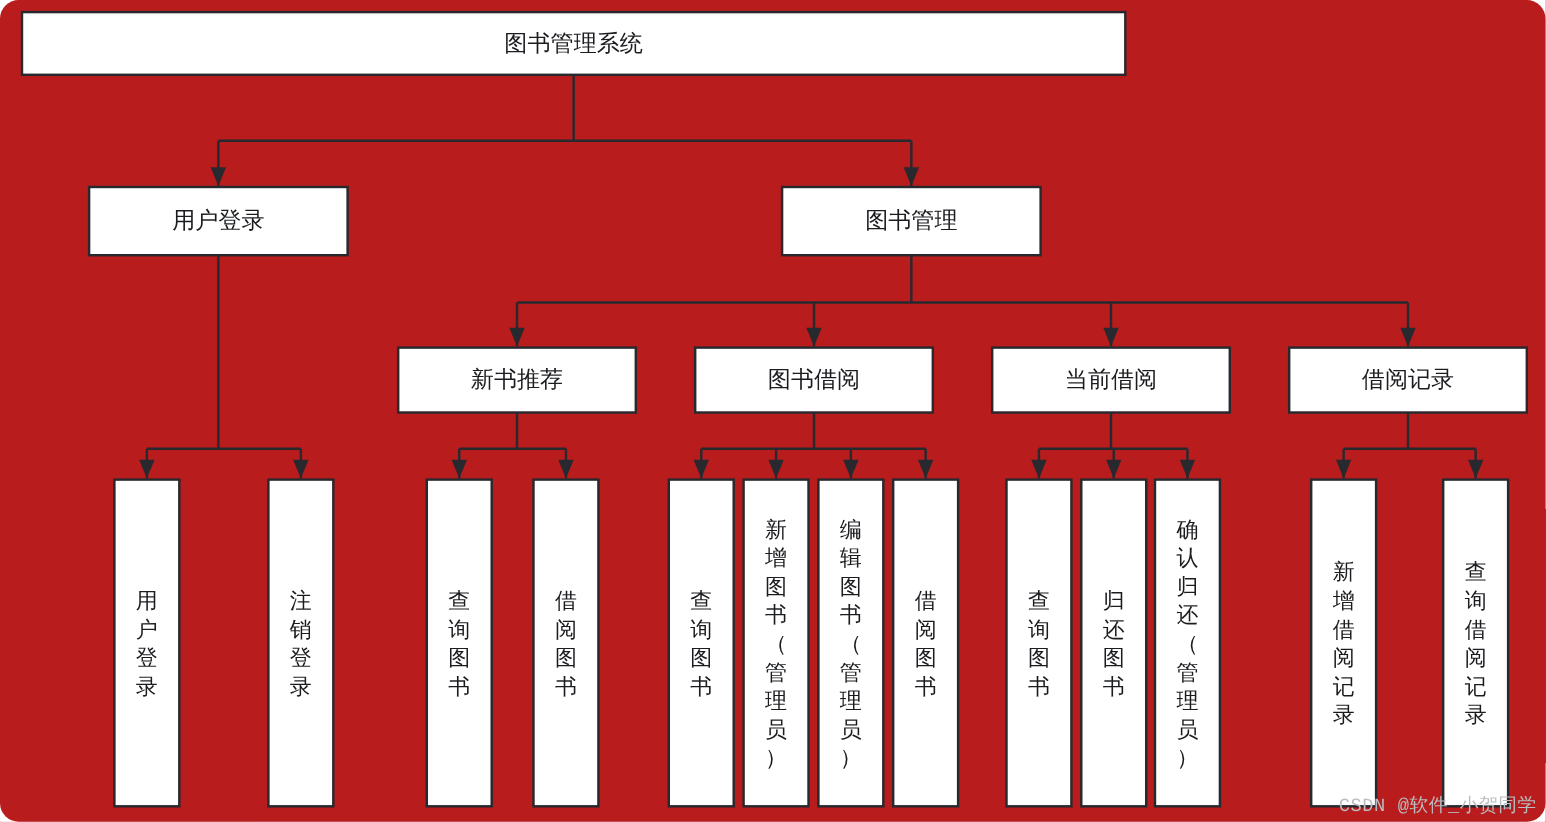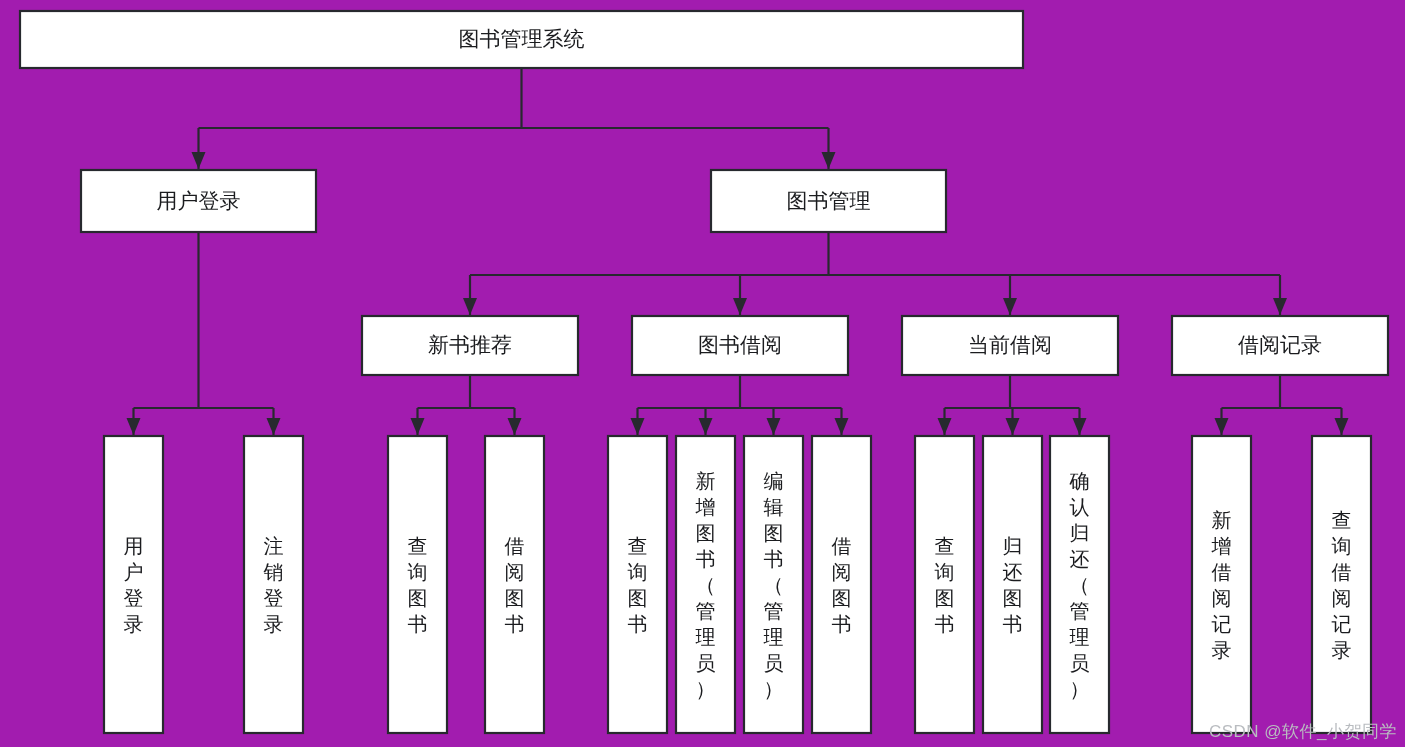--- a/index.html
+++ b/index.html
@@ -1,18 +1,18 @@
 <!DOCTYPE html>
 <html><head>
 <meta charset="utf-8">
 <style>
   html,body{margin:0;padding:0;background:#ffffff;}
   body{width:1405px;height:747px;overflow:hidden;
        font-family:"Liberation Sans","DejaVu Sans",sans-serif;}
-  #diagram-root{position:relative;width:1405px;height:747px;background:#a21caf;}
+  #diagram-root{position:relative;width:1405px;height:747px;background:#b91c1c;border-radius:17px;}
   svg#flow{position:absolute;left:0;top:0;width:1405px;height:747px;display:block;}
 
   .node-box{fill:#ffffff;stroke:#27292e;stroke-width:2.2;}
   .connector{stroke:#27292e;stroke-width:2.2;fill:none;}
   .arrow-head{fill:#27292e;stroke:none;}
 
   .node-label{
     fill:#1b1c1f;
     font-family:"Liberation Sans","DejaVu Sans",sans-serif;
     font-size:21px;
@@ -22,21 +22,21 @@
   .leaf-label{
     fill:#1b1c1f;
     font-family:"Liberation Sans","DejaVu Sans",sans-serif;
     font-size:20px;
     text-anchor:middle;
   }
   .watermark{
     position:absolute;
     right:8px;
     bottom:4px;
-    font-family:Liberation Sans, sans-serif;
+    font-family:Liberation Mono, monospace;
     font-size:17px;
     color:#b9bcc0;
     letter-spacing:0.5px;
     white-space:nowrap;
     pointer-events:none;
   }
 </style>
 </head>
 <body>
 

